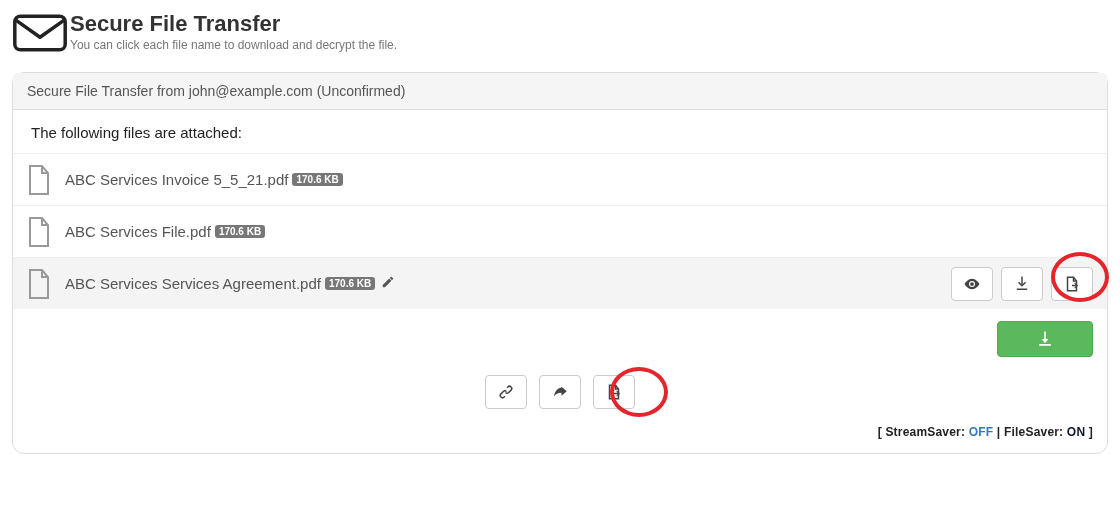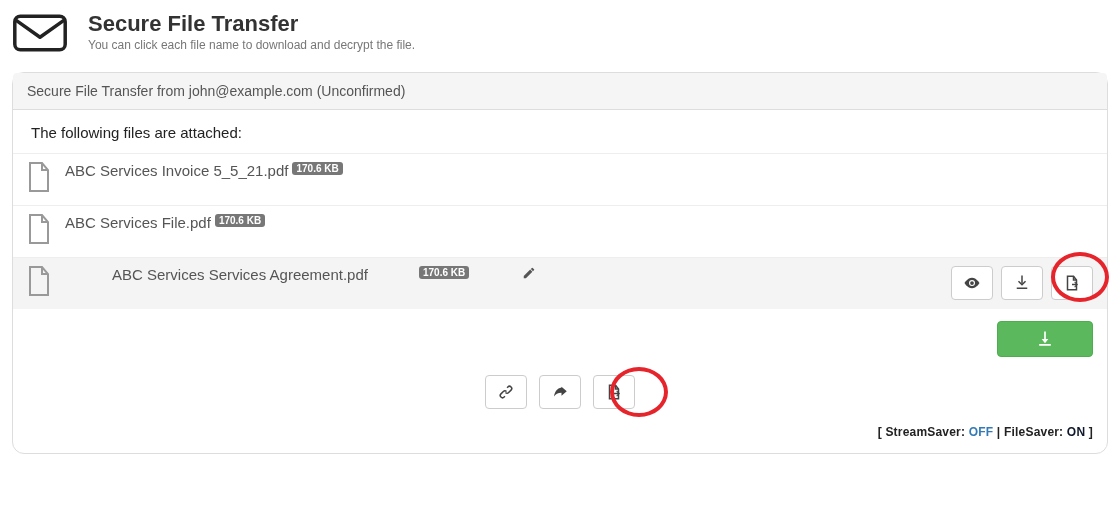--- a/index.html
+++ b/index.html
@@ -4,21 +4,21 @@
 <style>
   * { box-sizing: border-box; margin: 0; padding: 0; }
   html, body {
     width: 1120px;
     height: 519px;
     font-family: "Helvetica Neue", Helvetica, Arial, sans-serif;
     color: #444;
     background: #fff;
   }
   .wrap { padding: 12px 12px 0 12px; }
-  .header { display: flex; align-items: flex-start; gap: 20px; padding: 0 0 10px 0; }
+  .header { display: flex; align-items: flex-start; gap: 2px; padding: 0 0 10px 0; }
   .mail-icon { width: 56px; height: 42px; color: #222; flex-shrink: 0; }
   .header-text h1 { font-size: 22px; font-weight: 700; color: #333; line-height: 1.1; }
   .header-text p { font-size: 12px; color: #777; margin-top: 2px; }
 
   .panel { border: 1px solid #ddd; border-radius: 12px; margin: 8px 0 0 0; background: #fff; }
   .panel-head {
     background: #f5f5f5;
     border-bottom: 1px solid #ddd;
     padding: 10px 14px;
     font-size: 14px;
@@ -27,27 +27,27 @@
   }
   .attached-title {
     font-weight: 400;
     font-size: 15px;
     color: #222;
     padding: 14px 18px 12px 18px;
   }
 
   .file-row {
     display: flex;
-    align-items: flex-start;
+    align-items: center;
     padding: 8px 14px;
     border-top: 1px solid #eee;
     min-height: 52px;
     position: relative;
   }
-  .file-row.active { background: #f4f4f4; gap: 47px; }
+  .file-row.active { background: #f4f4f4; }
   .file-icon { width: 24px; height: 30px; color: #999; flex-shrink: 0; margin-right: 14px; }
   .file-name { font-size: 15px; color: #555; }
   .size-pill {
     display: inline-block;
     background: #777;
     color: #fff;
     border-radius: 3px;
     font-size: 10px;
     font-weight: 700;
     padding: 1px 4px;

